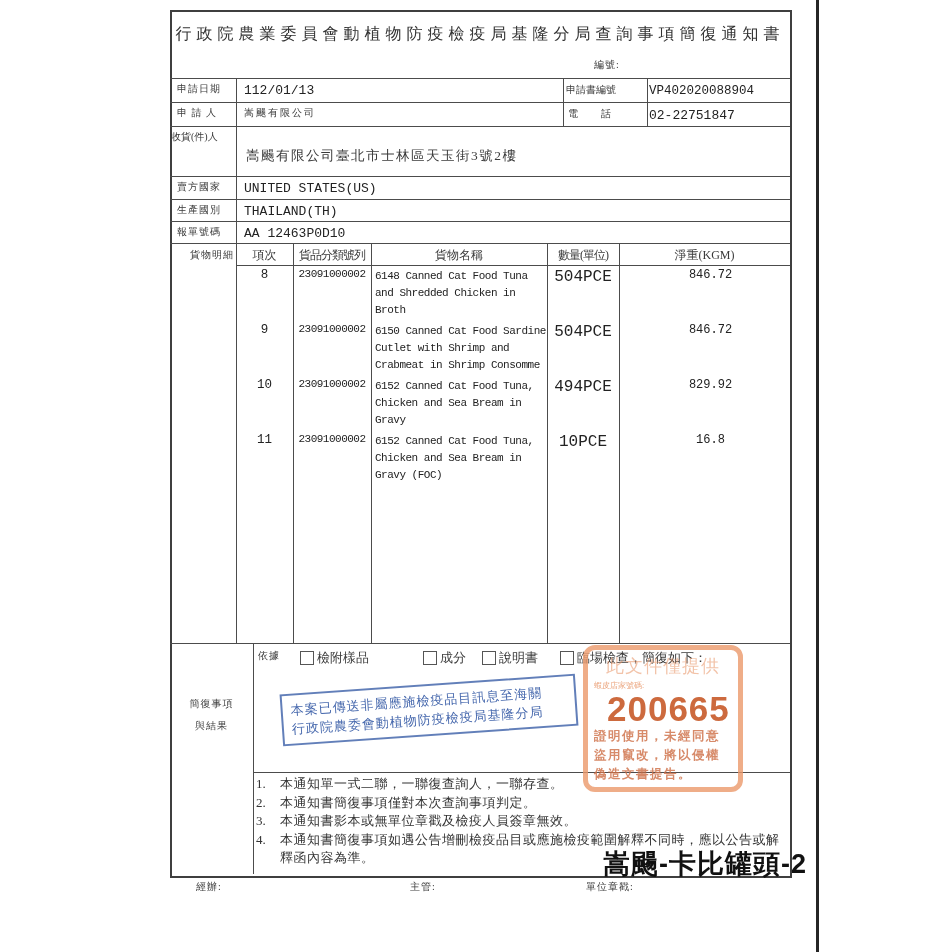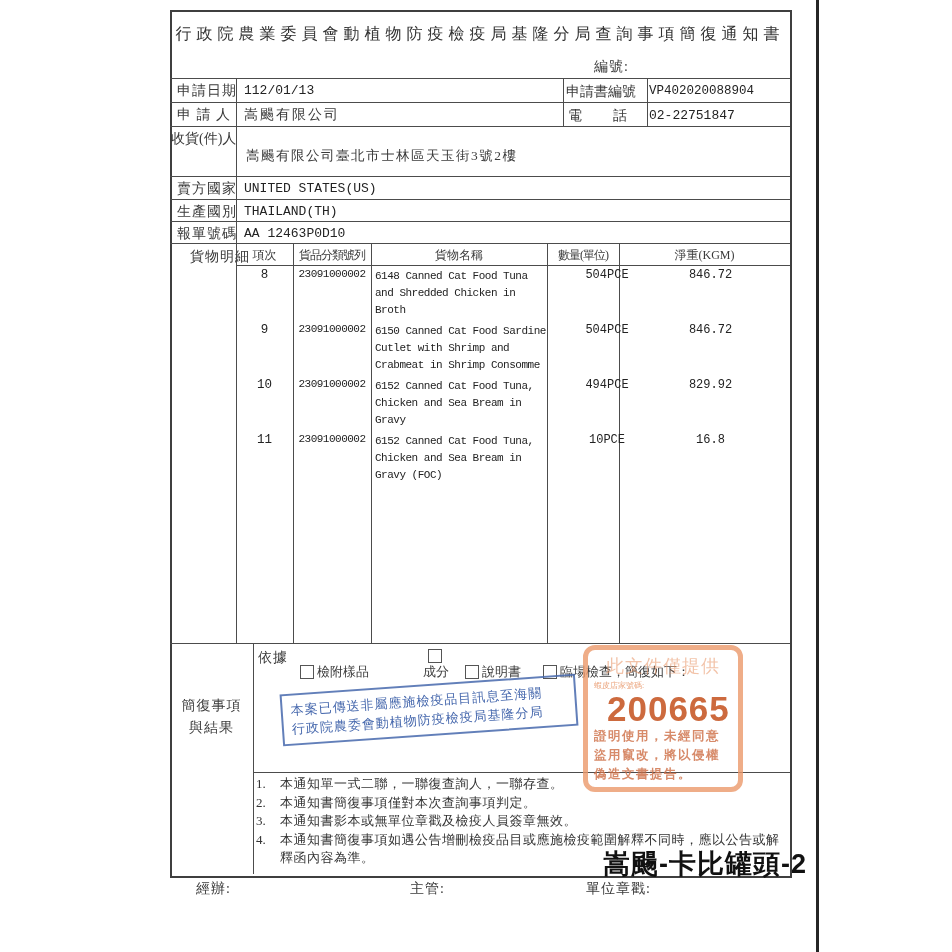--- a/index.html
+++ b/index.html
@@ -2,37 +2,37 @@
 <html><head>
 <meta charset="utf-8">
 <style>
   html,body{margin:0;padding:0;background:#ffffff;}
   .page{position:relative;width:952px;height:952px;background:#ffffff;overflow:hidden;
         font-family:"Liberation Serif","DejaVu Serif",serif;color:#2e2e2e;}
   .frame{position:absolute;left:170px;top:10px;width:618px;height:864px;border:2px solid #3f3f3f;}
   .hline{position:absolute;height:1px;background:#4c4c4c;}
   .vline{position:absolute;width:1px;background:#4c4c4c;}
   .t{position:absolute;white-space:nowrap;}
-  .lbl{font-size:14px;color:#3a3a3a;letter-spacing:1px;}
+  .lbl{font-size:10px;color:#3a3a3a;letter-spacing:1px;}
   .val{font-family:"Liberation Mono","DejaVu Sans Mono",monospace;font-size:13px;color:#222;}
   .title{position:absolute;left:170px;top:24px;width:620px;text-align:center;
          font-size:16px;letter-spacing:5px;color:#333;}
   .gh{position:absolute;top:247px;text-align:center;font-size:12px;color:#3a3a3a;}
   .goods-rows{position:absolute;left:236px;top:266px;width:554px;}
   .g-row{position:relative;height:55px;}
   .g-cell{position:absolute;top:2px;font-family:"Liberation Mono","DejaVu Sans Mono",monospace;color:#222;}
   .g-no{left:0;width:57px;text-align:center;font-size:12.5px;}
   .g-code{left:57px;width:78px;text-align:center;font-size:11px;letter-spacing:-0.5px;}
   .g-name{left:139px;width:172px;font-size:11px;letter-spacing:-0.5px;line-height:17px;white-space:normal;}
-  .g-qty{left:311px;width:72px;text-align:center;font-size:12px;padding-left:24px;}
+  .g-qty{left:311px;width:72px;text-align:center;font-size:16px;}
   .g-wt{left:383px;width:171px;text-align:center;font-size:12px;padding-left:6px;}
   .basis-opts{position:absolute;left:300px;top:649px;display:flex;align-items:flex-end;}
   .basis-opt{display:flex;align-items:center;font-size:13px;color:#3a3a3a;}
   .basis-opt:nth-child(1){margin-right:54px;}
-  .basis-opt:nth-child(2){margin-right:16px;flex-direction:column;}
+  .basis-opt:nth-child(2){margin-right:16px;}
   .basis-opt:nth-child(3){margin-right:22px;}
   .cb{display:inline-block;width:12px;height:12px;border:1px solid #555;margin-right:3px;background:transparent;}
   .blue-stamp{position:absolute;left:281px;top:684px;width:276px;padding:5px 8px;
       transform:rotate(-4deg);border:2px solid rgba(70,104,173,0.85);color:#4668ad;
       font-size:13px;line-height:19px;letter-spacing:1px;}
   .watermark{position:absolute;left:583px;top:645px;width:160px;height:147px;z-index:5;
       border:5px solid rgba(235,152,106,0.8);border-radius:12px;box-sizing:border-box;
       font-family:"Liberation Sans","DejaVu Sans",sans-serif;}
   .wm1{margin-top:4px;text-align:center;font-size:18px;font-weight:normal;letter-spacing:1px;color:rgba(232,146,98,0.55);}
   .wm2{margin-top:2px;padding-left:6px;font-size:8px;color:rgba(230,140,90,0.8);}

